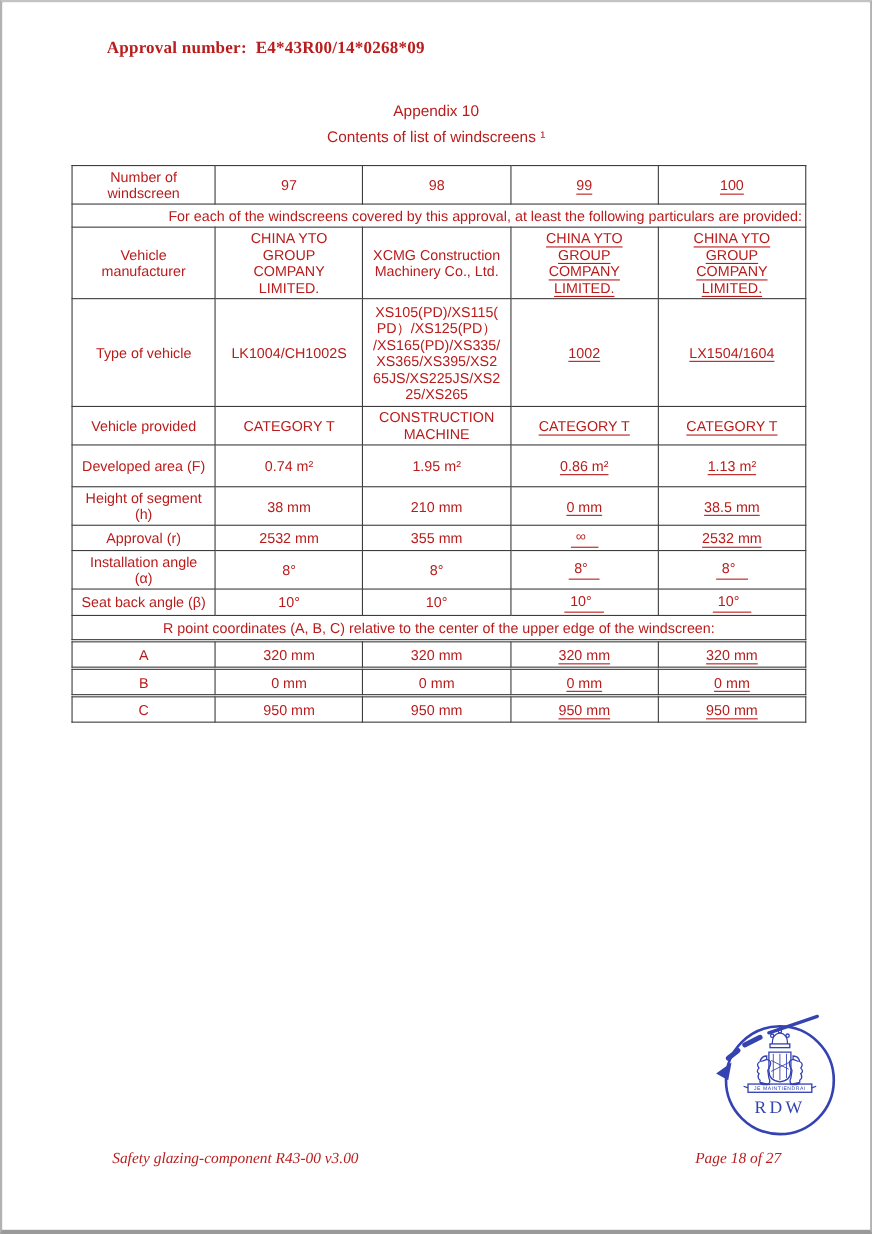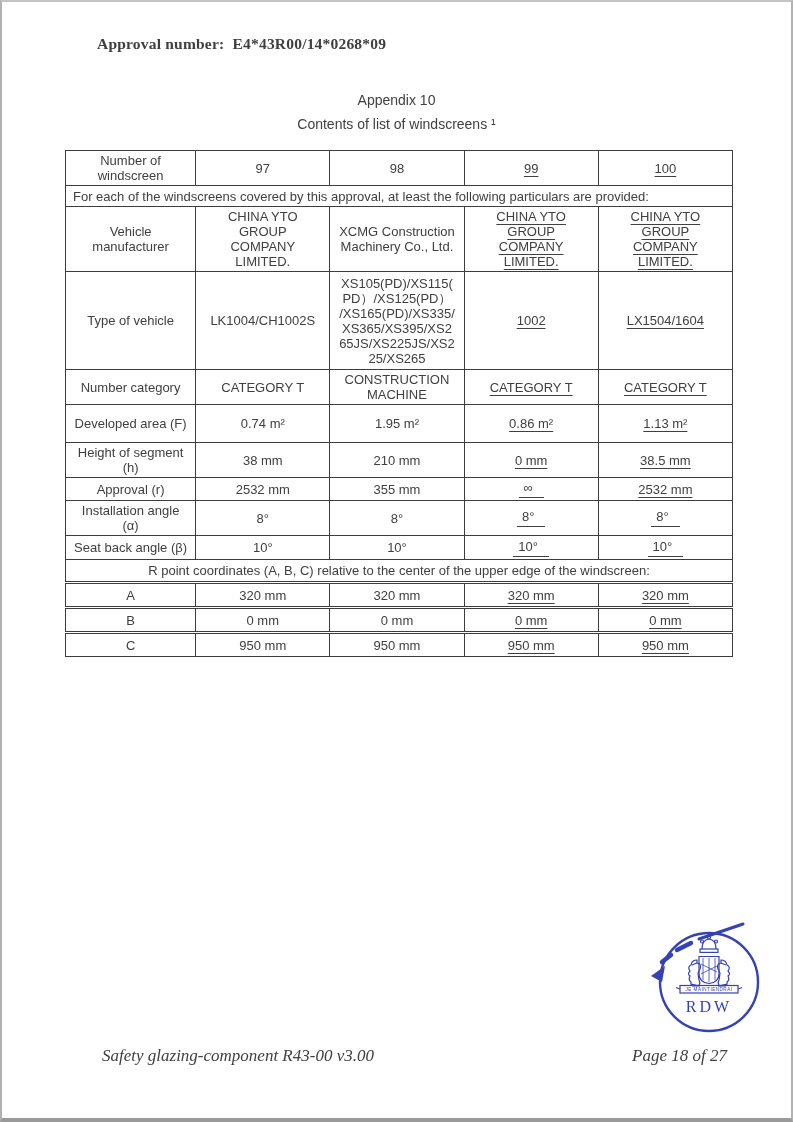--- a/index.html
+++ b/index.html
@@ -1,51 +1,51 @@
 <!DOCTYPE html>
 <html><head>
 <meta charset="utf-8">
 <style>
   html,body{margin:0;padding:0;background:#fff;}
   .page{
     position:relative;width:793px;height:1122px;background:#ffffff;
     box-sizing:border-box;overflow:hidden;
     border-top:2px solid #c3c3c3;border-left:2px solid #b2b2b2;
     border-right:2px solid #b2b2b2;border-bottom:4px solid #9a9a9a;
-    font-family:"Liberation Sans",sans-serif;color:#404040;padding-left:21px;
+    font-family:"Liberation Sans",sans-serif;color:#b91c1c;padding-left:21px;
   }
   .approval{
     position:absolute;left:95px;top:33px;
     font-family:"Liberation Serif",serif;font-weight:bold;font-size:15.5px;
     white-space:pre;letter-spacing:.2px;
   }
   .title,.subtitle{
     position:absolute;left:0;width:100%;text-align:center;
     font-weight:normal;font-size:14px;
   }
   .title{top:90px;}
   .subtitle{top:114px;}
   .tables{position:absolute;left:63px;top:148px;width:668px;}
   table{border-collapse:collapse;table-layout:fixed;width:668px;}
   table.coord{margin-top:1px;}
   td{
     border:1px solid #3d3d3d;text-align:center;vertical-align:middle;
     font-size:13px;line-height:15px;padding:2px 3px;white-space:pre-line;
     overflow:hidden;
   }
-  td.note{text-align:left;padding-left:7px;}
+  td.note{text-align:right;padding-left:7px;}
   .u{text-decoration:underline;text-underline-offset:3px;}
   .upad{
     text-decoration:none;display:inline-block;
     border-bottom:1.3px solid currentColor;
     padding:0 11px 2px 5px;
   }
   .footer-left,.footer-right{
     position:absolute;top:1044px;
-    font-family:"Liberation Serif",serif;font-style:italic;font-size:17px;
+    font-family:"Liberation Serif",serif;font-style:italic;font-size:14px;
   }
   .footer-left{left:100px;}
   .footer-right{left:630px;}
   .stamp{position:absolute;left:645px;top:916px;width:124px;height:124px;}
   .stamp svg{display:block;}
 </style>
 </head>
 <body>
 
 <div class="page">
@@ -100,21 +100,21 @@
             <td><span class="">XS105(PD)/XS115(
 PD）/XS125(PD）
 /XS165(PD)/XS335/
 XS365/XS395/XS2
 65JS/XS225JS/XS2
 25/XS265</span></td>
             <td><span class="u">1002</span></td>
             <td><span class="u">LX1504/1604</span></td>
           </tr>
           <tr style="height: 31px;">
-            <td><span class="">Number category</span></td>
+            <td><span class="">Vehicle provided</span></td>
             <td><span class="">CATEGORY T</span></td>
             <td><span class="">CONSTRUCTION
 MACHINE</span></td>
             <td><span class="u">CATEGORY T</span></td>
             <td><span class="u">CATEGORY T</span></td>
           </tr>
           <tr style="height: 38px;">
             <td><span class="">Developed area (F)</span></td>
             <td><span class="">0.74 m²</span></td>
             <td><span class="">1.95 m²</span></td>

